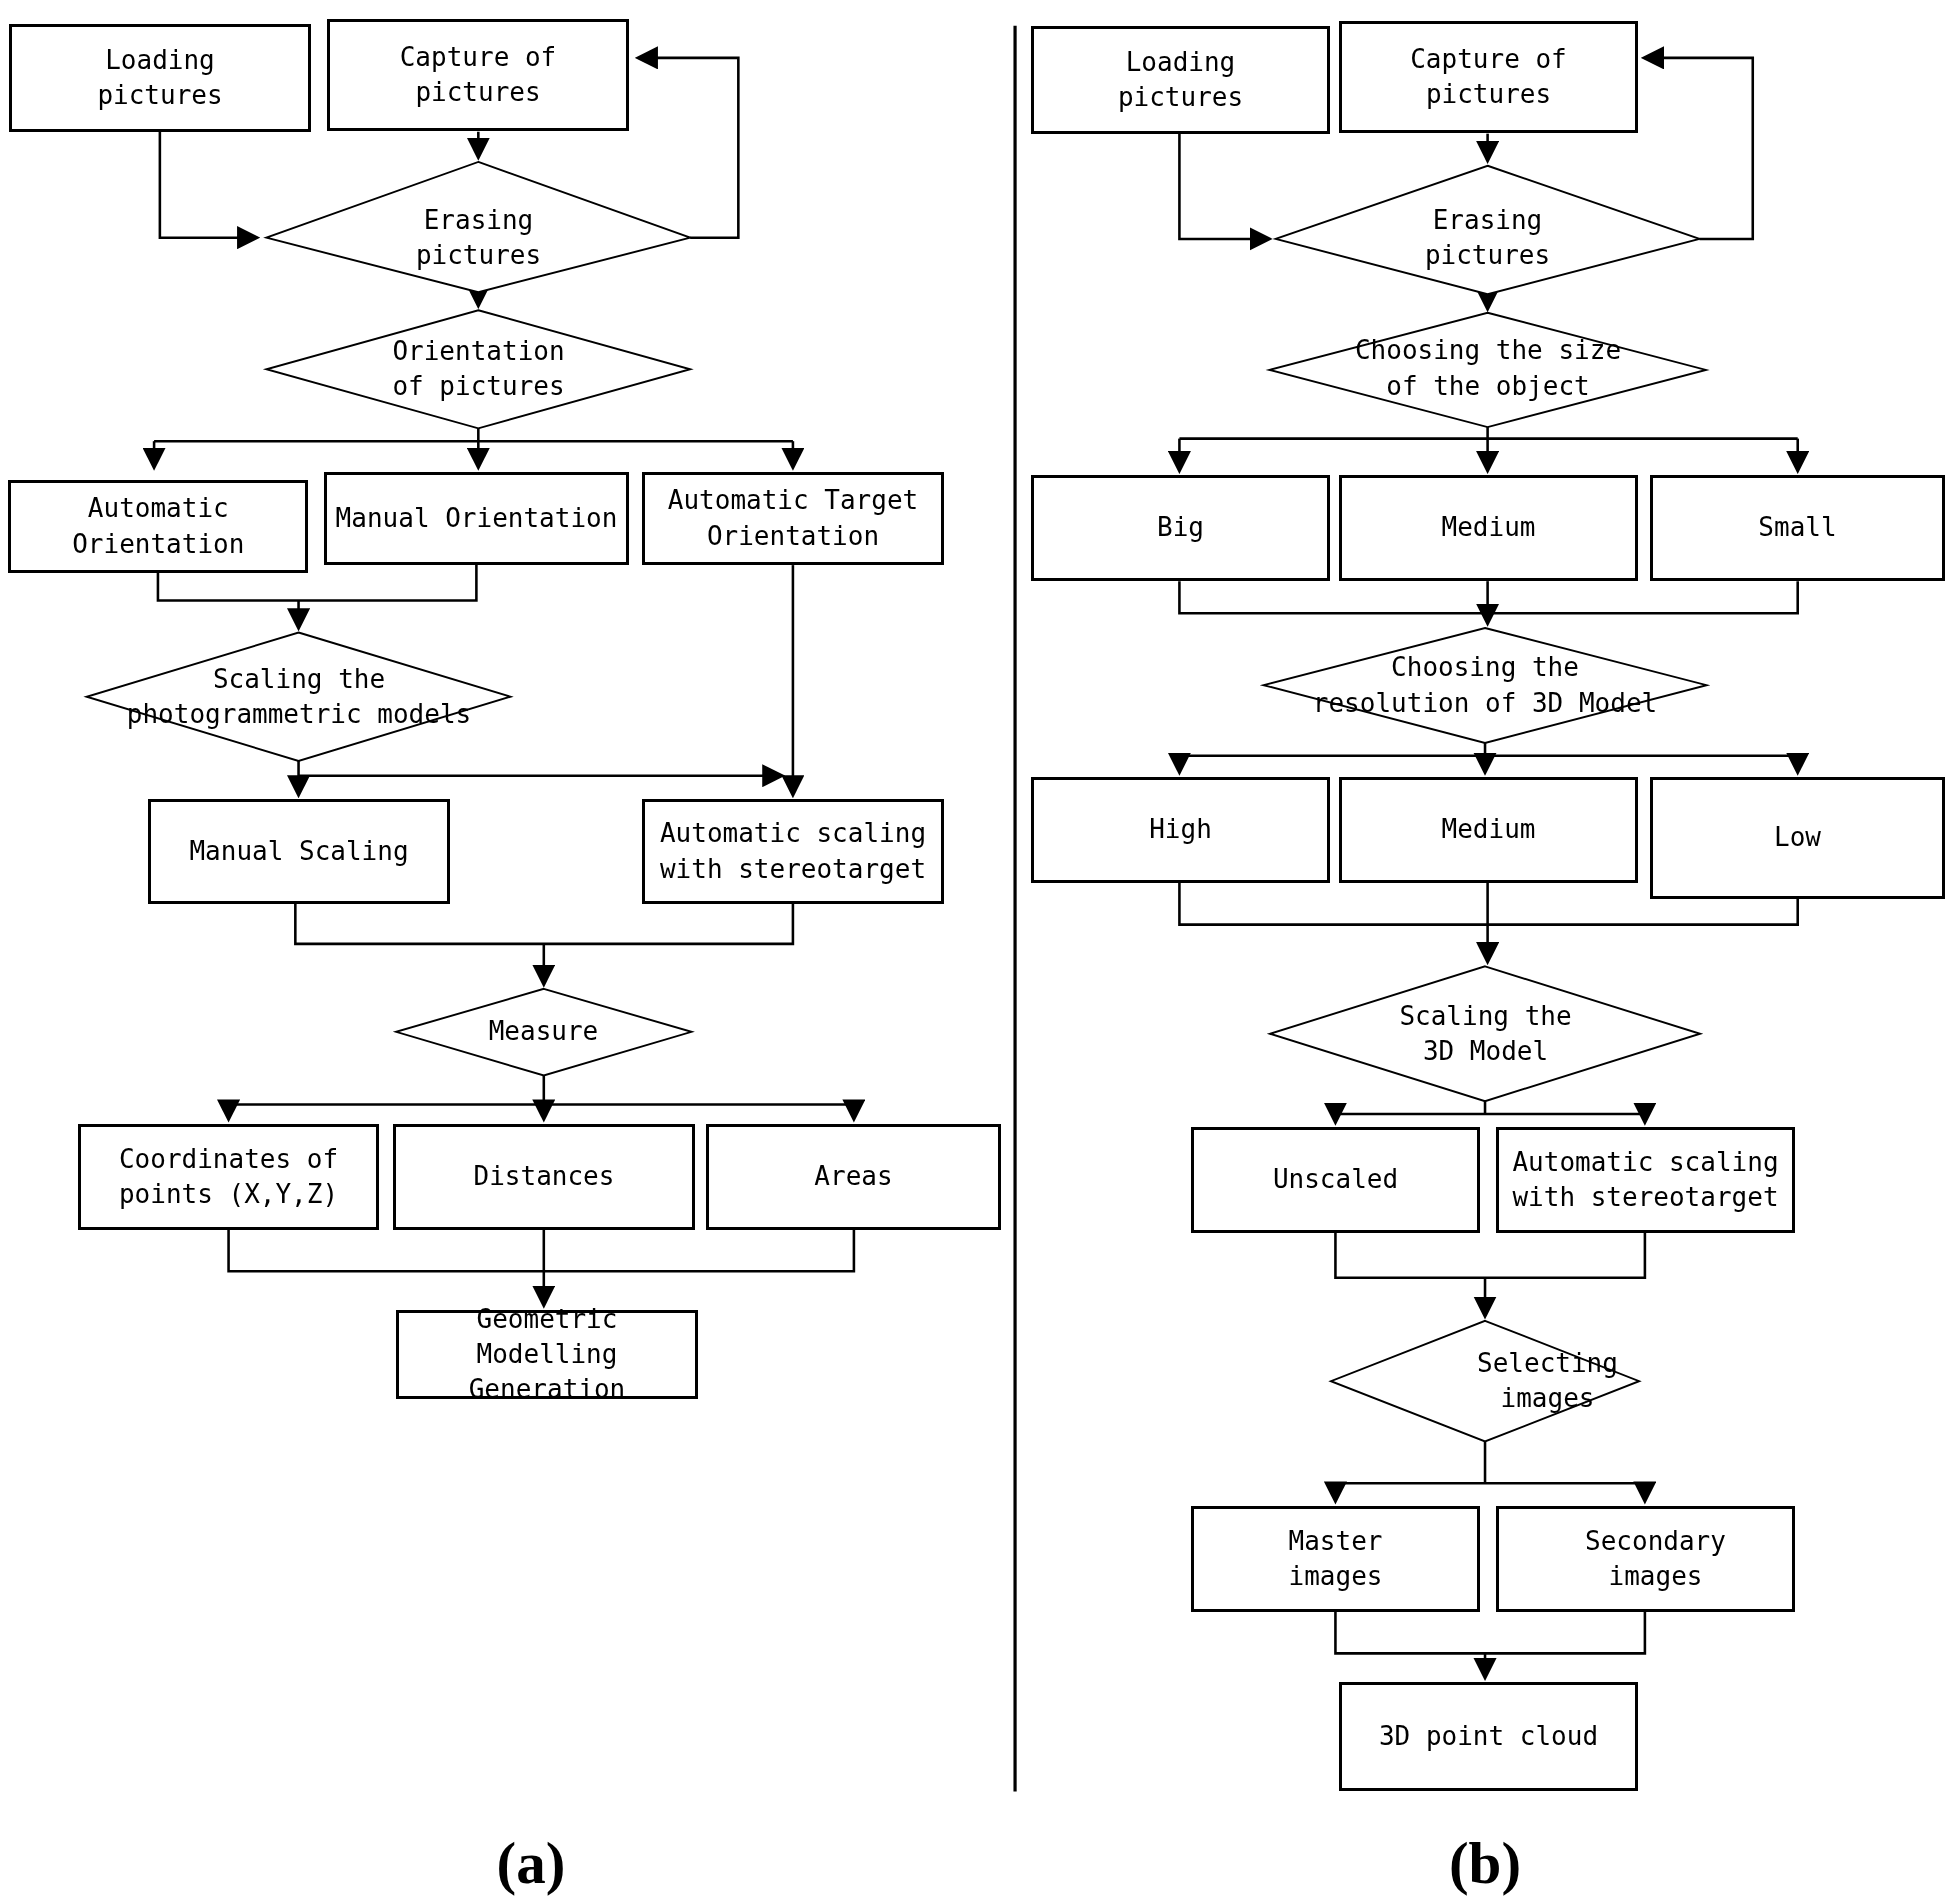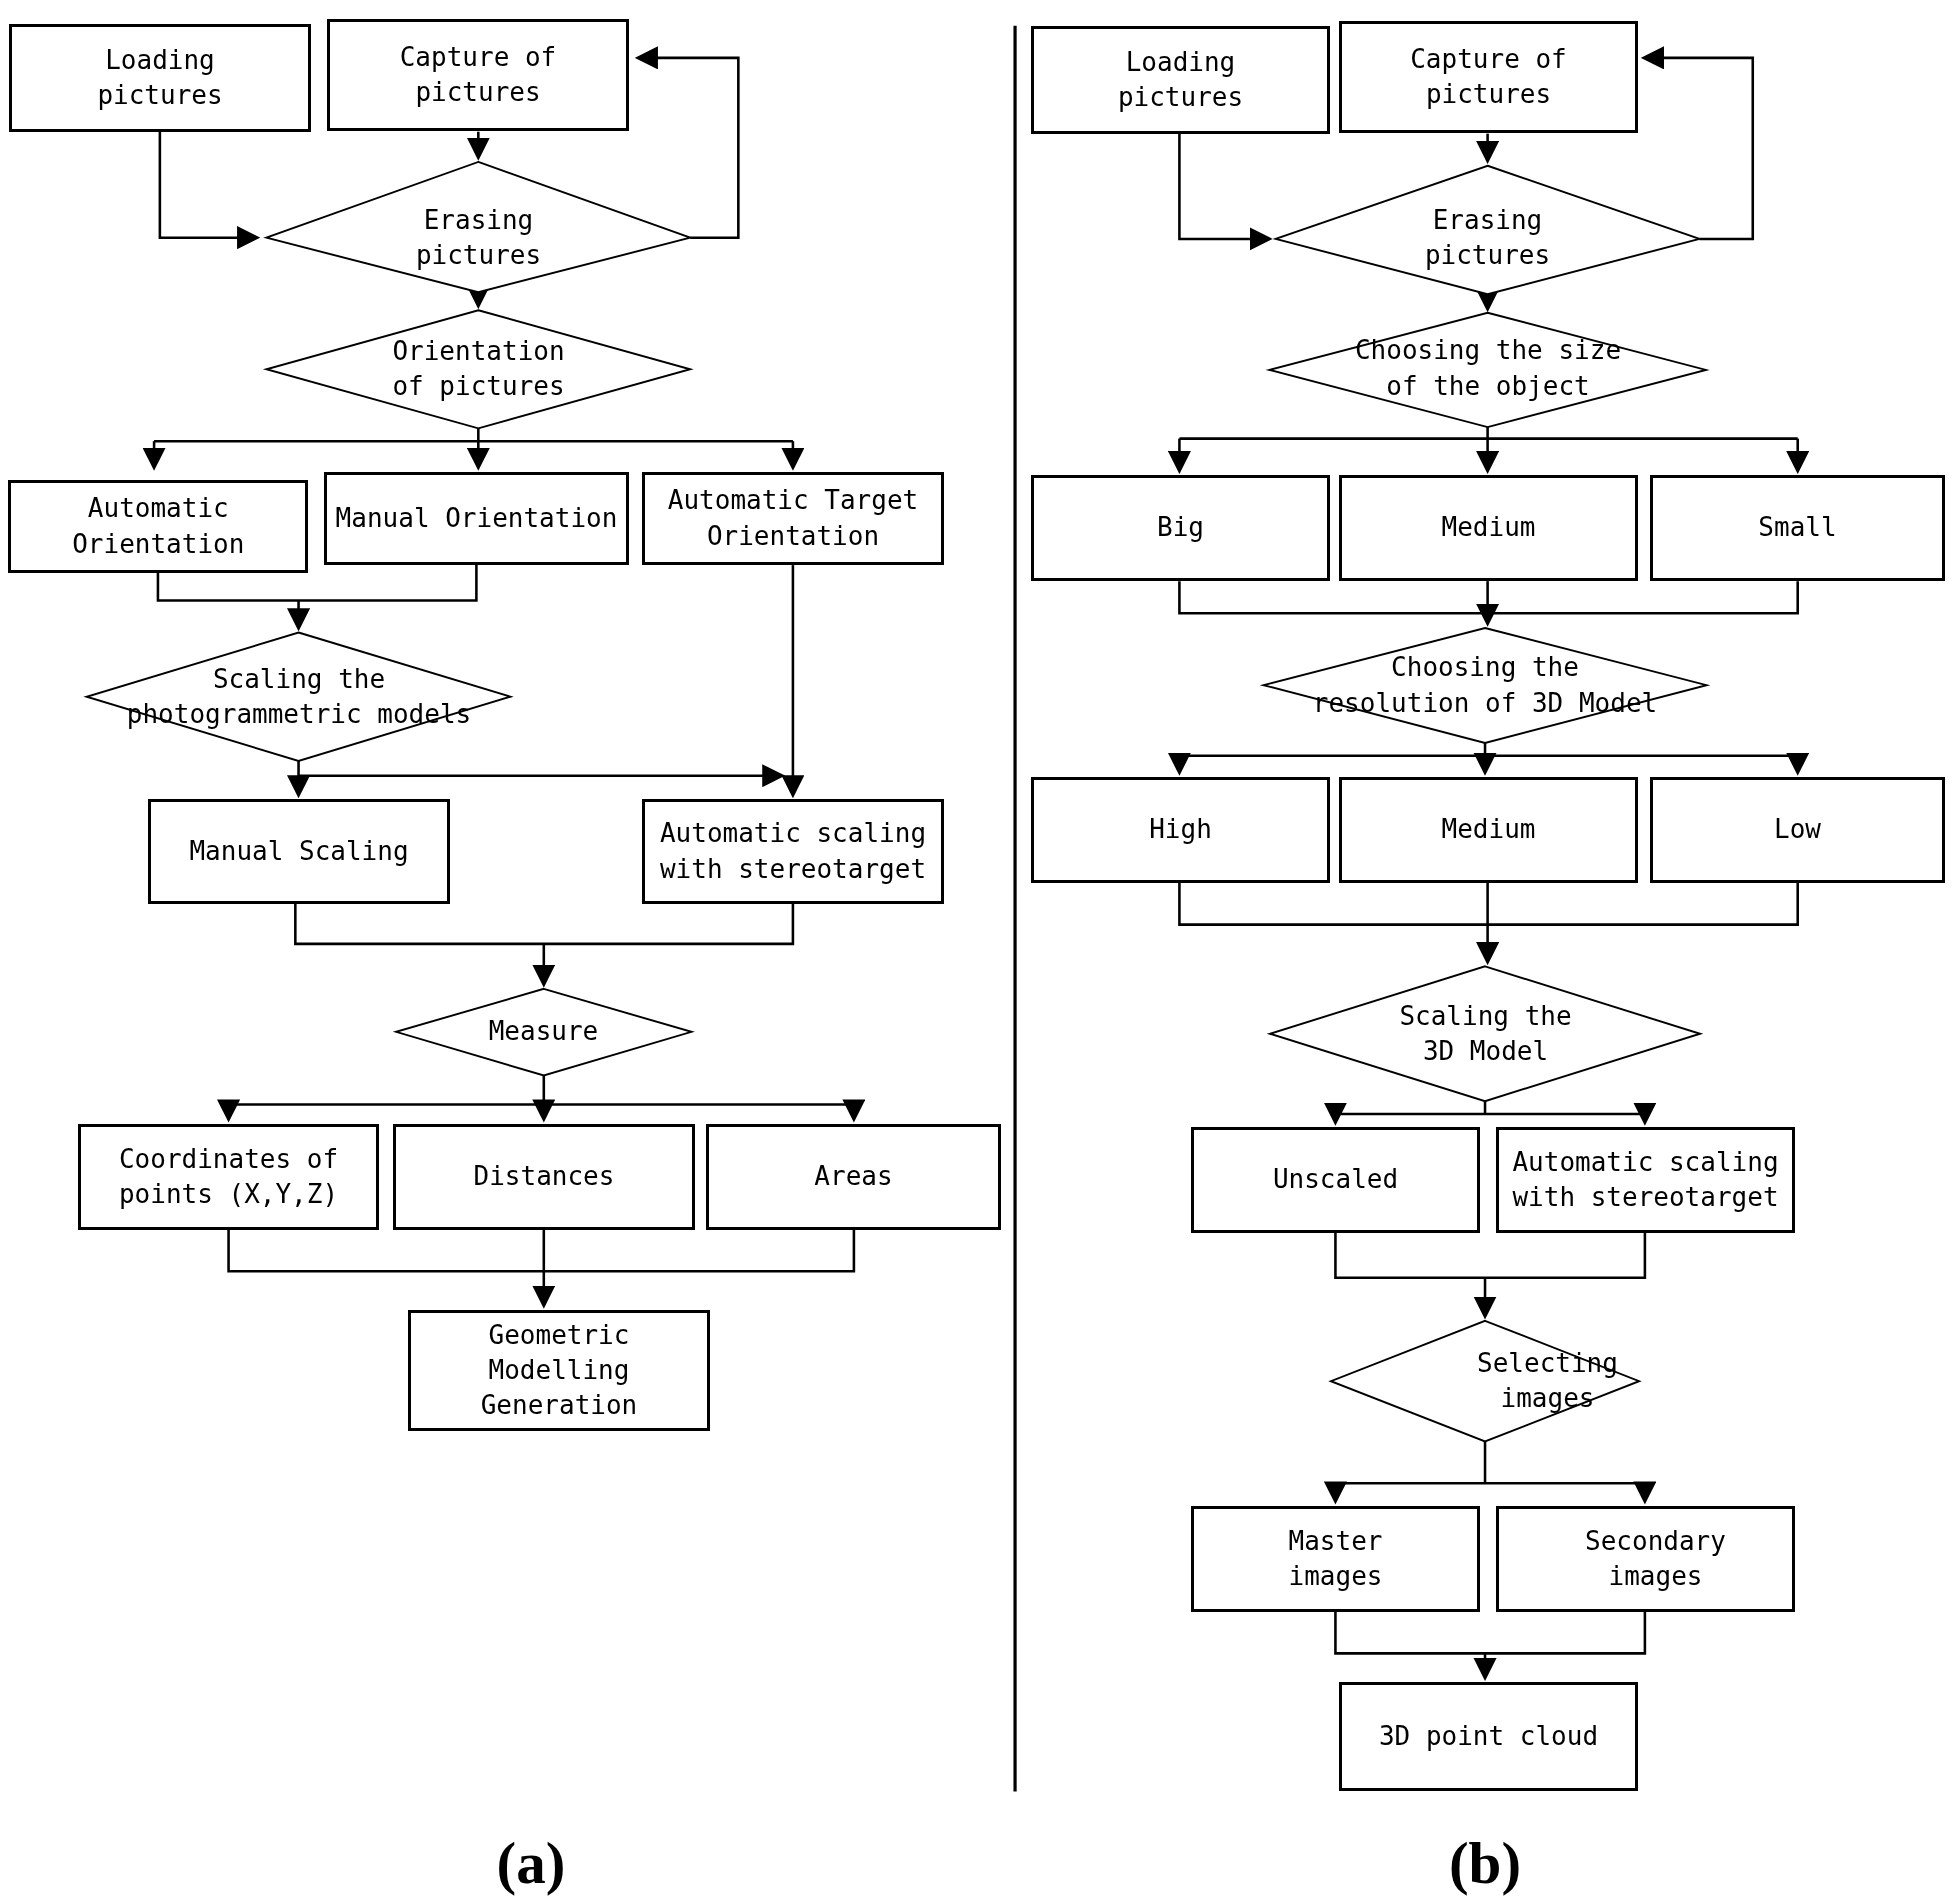--- a/index.html
+++ b/index.html
@@ -190,21 +190,21 @@
   <div class="rectnode" style="left:78px; top:1124px; width:301px; height:106px;">
     <span class="nodelabel">Coordinates of
 points (X,Y,Z)</span>
   </div>
   <div class="rectnode" style="left:393px; top:1124px; width:302px; height:106px;">
     <span class="nodelabel">Distances</span>
   </div>
   <div class="rectnode" style="left:706px; top:1124px; width:295px; height:106px;">
     <span class="nodelabel">Areas</span>
   </div>
-  <div class="rectnode" style="left:408px; top:1310px; width:302px; height:121px;">
+  <div class="rectnode" style="left:396px; top:1310px; width:302px; height:89px;">
     <span class="nodelabel">Geometric Modelling
 Generation</span>
   </div>
   <div class="caption" style="left:467px; top:1830px; width:128px; height:67px;">(a)</div>
 
   <div class="rectnode" style="left:1031px; top:26px; width:299px; height:108px;">
     <span class="nodelabel">Loading
 pictures</span>
   </div>
   <div class="rectnode" style="left:1339px; top:21px; width:299px; height:112px;">
@@ -231,21 +231,21 @@
   <div class="dtext" style="left:1273px; top:642px; width:424px; height:87px;">
     <span class="nodelabel">Choosing the
 resolution of 3D Model</span>
   </div>
   <div class="rectnode" style="left:1031px; top:777px; width:299px; height:106px;">
     <span class="nodelabel">High</span>
   </div>
   <div class="rectnode" style="left:1339px; top:777px; width:299px; height:106px;">
     <span class="nodelabel">Medium</span>
   </div>
-  <div class="rectnode" style="left:1650px; top:777px; width:295px; height:106px;">
+  <div class="rectnode" style="left:1650px; top:777px; width:295px; height:122px;">
     <span class="nodelabel">Low</span>
   </div>
   <div class="dtext" style="left:1357px; top:989px; width:257px; height:90px;">
     <span class="nodelabel">Scaling the
 3D Model</span>
   </div>
   <div class="rectnode" style="left:1191px; top:1127px; width:289px; height:106px;">
     <span class="nodelabel">Unscaled</span>
   </div>
   <div class="rectnode" style="left:1496px; top:1127px; width:299px; height:106px;">

